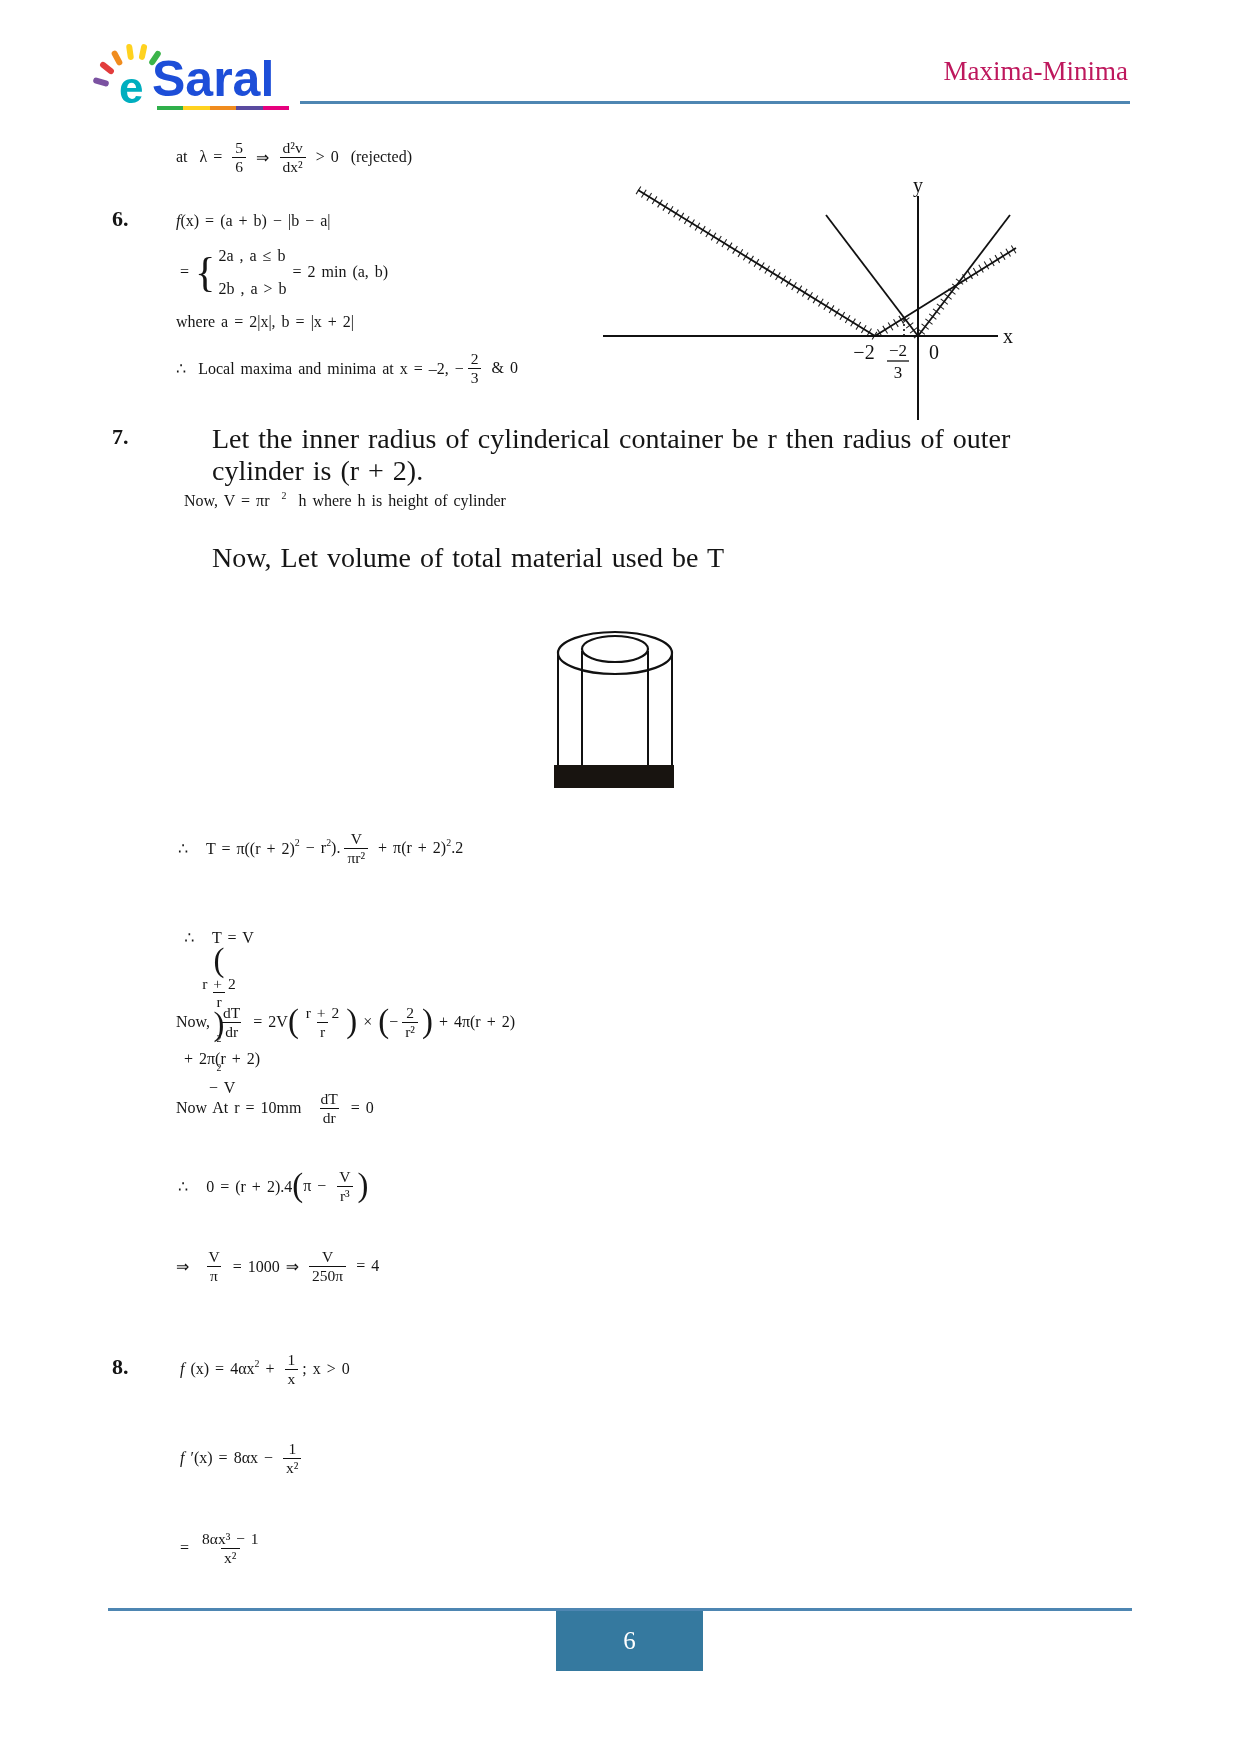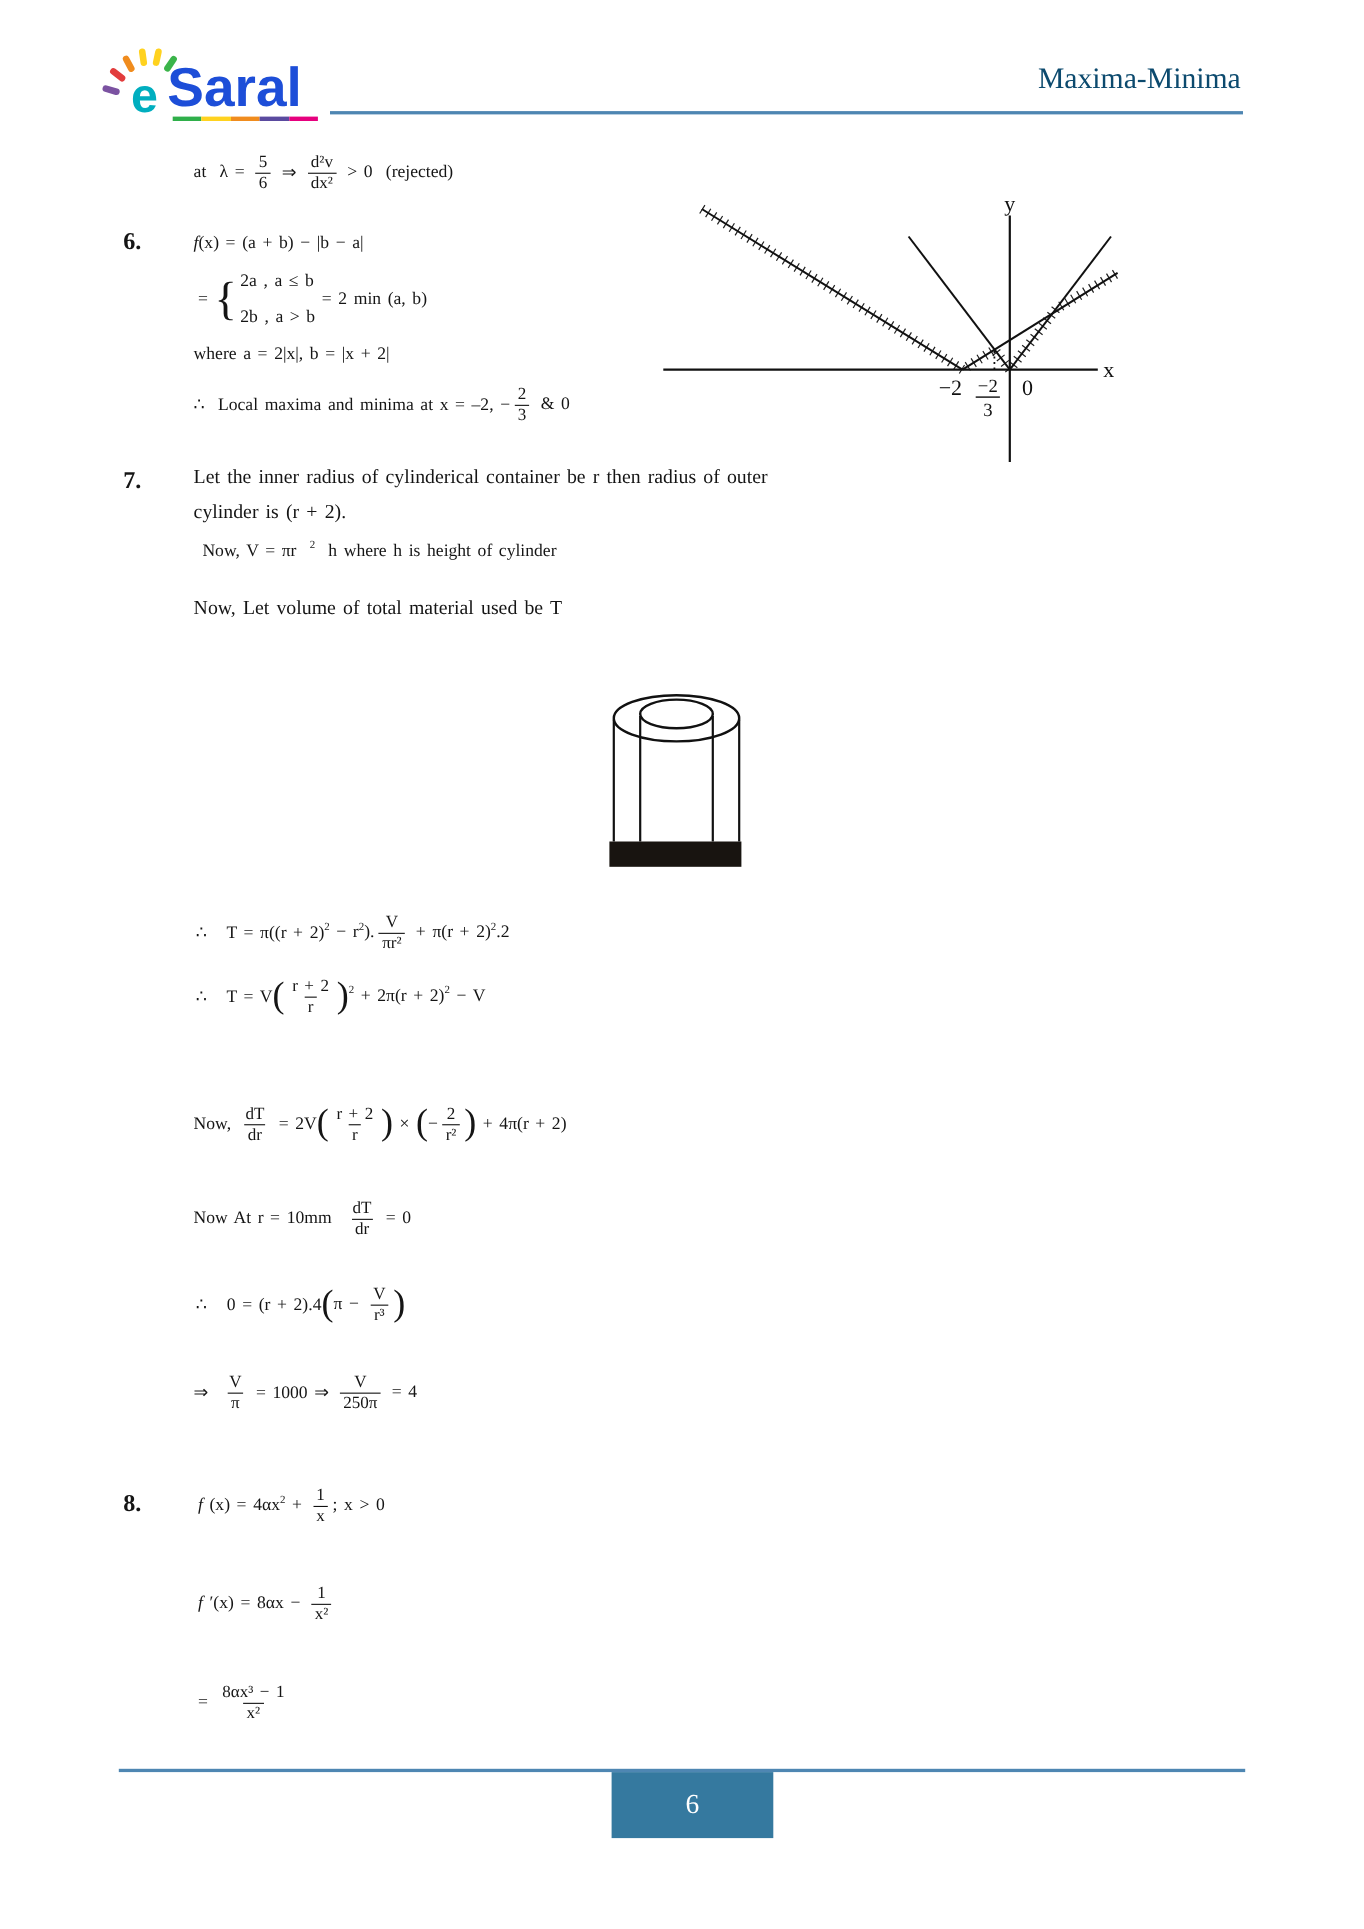--- a/index.html
+++ b/index.html
@@ -16,24 +16,24 @@
   .f6{left:-4px;top:44px;transform:rotate(-74deg);background:#7b52a1;}
   .logo-e{position:absolute;left:17px;top:36px;font-family:"Liberation Sans",sans-serif;
           font-weight:bold;font-size:44px;line-height:1;color:#00aebf;}
   .logo-saral{position:absolute;left:50px;top:24px;font-family:"Liberation Sans",sans-serif;
           font-weight:bold;font-size:50px;line-height:1;color:#1d4ed8;}
   .logo-underline{position:absolute;left:55px;top:76px;width:132px;height:4px;display:flex;}
   .logo-underline i{flex:1;}
   .u1{background:#2faf4a;} .u2{background:#ffd21f;} .u3{background:#f08c1e;}
   .u4{background:#5a4a9f;} .u5{background:#e6007e;}
   .hrule{position:absolute;left:300px;top:101px;width:830px;height:3px;background:#4e86b2;}
-  .htitle{position:absolute;top:56px;right:112px;font-size:27px;color:#0c4a6e;}
+  .htitle{position:absolute;top:56px;right:112px;font-size:27px;color:#be185d;}
   
   .qnum{position:absolute;font-weight:bold;font-size:22px;}
-  .txt{position:absolute;font-size:18px;white-space:pre;word-spacing:2px;}
+  .txt{position:absolute;font-size:28px;white-space:pre;word-spacing:2px;margin-left:36px;}
   .eq{position:absolute;display:flex;align-items:center;font-size:16px;word-spacing:2px;}
   .eq>span{white-space:pre;}
   .eq sup{font-size:0.62em;position:relative;top:-0.6em;white-space:pre;}
   .frac{display:inline-flex;flex-direction:column;align-items:center;line-height:1.12;
         margin:0 4px;font-size:0.97em;}
   .frac span{padding:0 3px;white-space:pre;text-align:center;}
   .fden{border-top:1.4px solid #111;}
   .bigp{font-size:205%;font-weight:300;line-height:0.85;transform:scaleY(1.02);}
   .it{font-style:italic;}
   .cases{display:inline-flex;align-items:center;}
@@ -147,21 +147,21 @@
       <span>∴   T = π((r + 2)</span>
       <sup>2</sup>
       <span> − r</span>
       <sup>2</sup>
       <span>).</span>
       <span class="frac"><span class="fnum">V</span><span class="fden">πr²</span></span>
       <span> + π(r + 2)</span>
       <sup>2</sup>
       <span>.2</span>
     </div>
-  <div class="eq" style="left:178px;top:866px;height:80px;">
+  <div class="eq" style="left:178px;top:928px;height:80px;flex-direction:column;">
       <span>∴   T = V</span>
       <span class="bigp">(</span>
       <span class="frac"><span class="fnum">r + 2</span><span class="fden">r</span></span>
       <span class="bigp">)</span>
       <sup>2</sup>
       <span> + 2π(r + 2)</span>
       <sup>2</sup>
       <span> − V</span>
     </div>
   <div class="eq" style="left:176px;top:986px;height:72px;">

